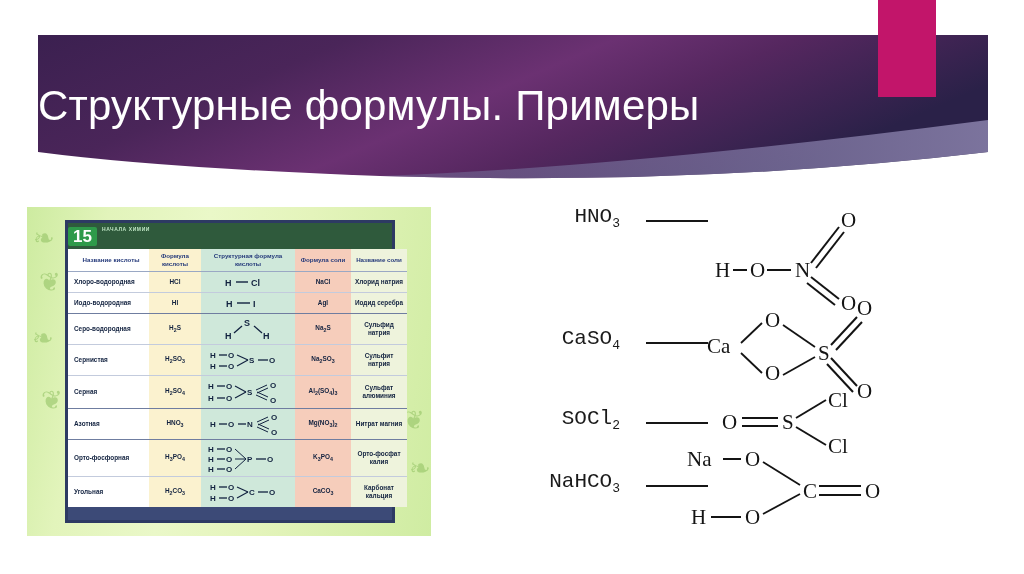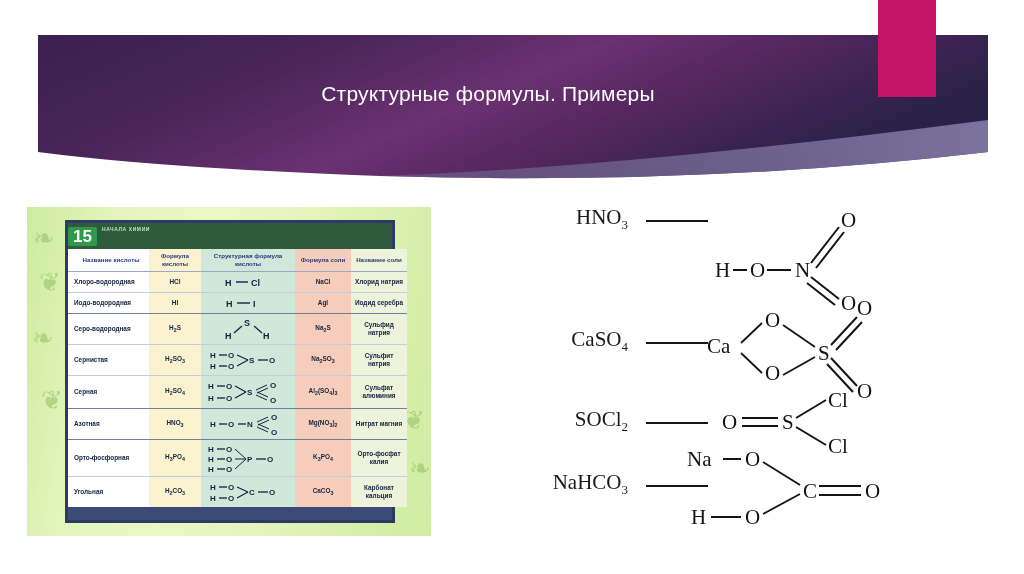--- a/index.html
+++ b/index.html
@@ -24,23 +24,22 @@
   #banner-svg { position: absolute; left: 0; top: 0; }
   #magenta-bar {
     position: absolute;
     left: 878px; top: 0;
     width: 58px; height: 97px;
   }
   #slide-title {
     position: absolute;
     left: 38px; top: 82px;
     width: 900px;
-    text-align: center;
     color: #ffffff;
-    font-size: 21px;
+    font-size: 42px;
     font-weight: 400;
     letter-spacing: 0.2px;
     font-family: "Liberation Sans", sans-serif;
     white-space: nowrap;
   }
 
   
   #table-figure {
     position: absolute;
     left: 27px; top: 207px;
@@ -147,24 +146,24 @@
 
   
   #examples {
     position: absolute;
     left: 470px; top: 205px;
     width: 530px; height: 330px;
   }
   .ex-row { position: absolute; left: 0; width: 530px; }
   .ex-formula {
     position: absolute;
-    left: 8px;
+    left: 0;
     width: 150px;
     text-align: right;
-    font-family: Liberation Serif, serif;
+    font-family: Liberation Mono, monospace;
     font-size: 21px;
     color: #1a1a1a;
     white-space: nowrap;
   }
   .ex-formula sub { font-size: 13px; }
   .ex-dash {
     position: absolute;
     left: 176px;
     width: 62px; height: 0;
     border-top: 2.5px solid #161616;

